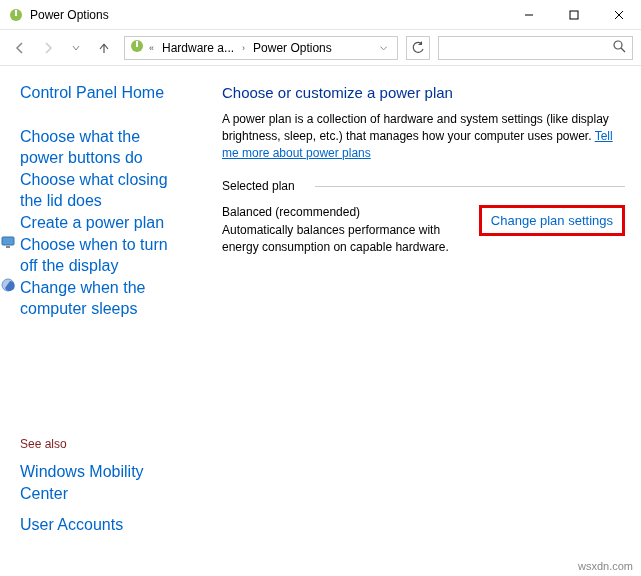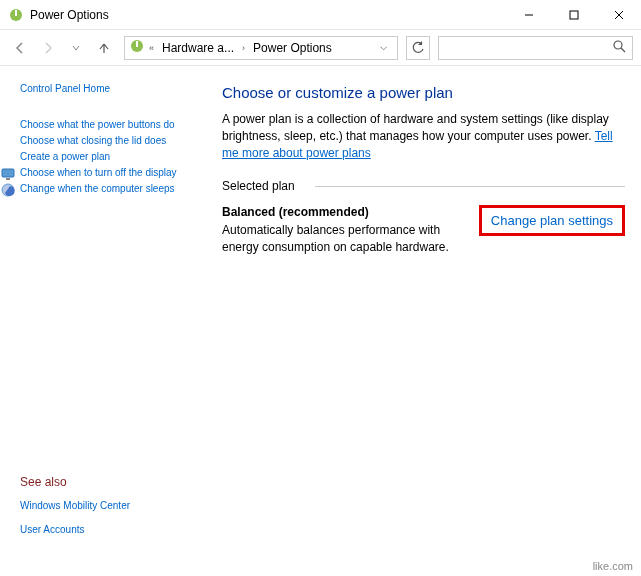--- a/index.html
+++ b/index.html
@@ -84,21 +84,21 @@
     }
     .sidebar {
       width: 200px;
       padding: 16px 12px 12px 20px;
       display: flex;
       flex-direction: column;
     }
     .sidebar a {
       color: #0066cc;
       text-decoration: none;
-      font-size: 10px;
+      font-size: 16px;
       line-height: 1.35;
       display: block;
     }
     .cp-home { margin-bottom: 22px; }
     .side-links { display: flex; flex-direction: column; }
     .side-item { display: flex; align-items: flex-start; gap: 4px; }
     .side-icon { width: 16px; height: 16px; flex-shrink: 0; margin-left: -20px; margin-right: 0; }
     .side-item.no-icon .side-icon { visibility: hidden; }
     .seealso { margin-top: auto; padding-top: 20px; }
     .seealso-hdr { color: #7f1d1d; font-size: 12px; margin-bottom: 10px; }
@@ -116,21 +116,21 @@
     .desc { font-size: 12px; color: #000; line-height: 1.4; margin-bottom: 18px; }
     .desc a { color: #0066cc; text-decoration: underline; }
     .section-hdr {
       display: flex; align-items: center; gap: 20px;
       margin-bottom: 12px;
     }
     .section-hdr span { font-size: 12px; color: #000; }
     .section-hdr .rule { flex: 1; height: 1px; background: #ccc; }
     .plan-row { display: flex; align-items: flex-start; }
     .plan-info { flex: 1; }
-    .plan-name { font-weight: bold; font-size: 12px; margin-bottom: 3px; }
+    .plan-name { font-weight: normal; font-size: 12px; margin-bottom: 3px; }
     .plan-desc { font-size: 12px; line-height: 1.4; }
     .change-link {
       color: #0066cc;
       text-decoration: none;
       font-size: 13px;
       border: 3px solid #e20000;
       padding: 5px 9px;
       margin-left: 8px;
       white-space: nowrap;
     }
@@ -277,13 +277,13 @@
     <div class="plan-row">
       <div class="plan-info">
         <div class="plan-name">Balanced (recommended)</div>
         <div class="plan-desc">Automatically balances performance with energy consumption on capable hardware.</div>
       </div>
       <a href="#" class="change-link">Change plan settings</a>
     </div>
   </div>
 </div>
 
-<div class="watermark">like.com</div>
+<div class="watermark">wsxdn.com</div>
 
 </body></html>

